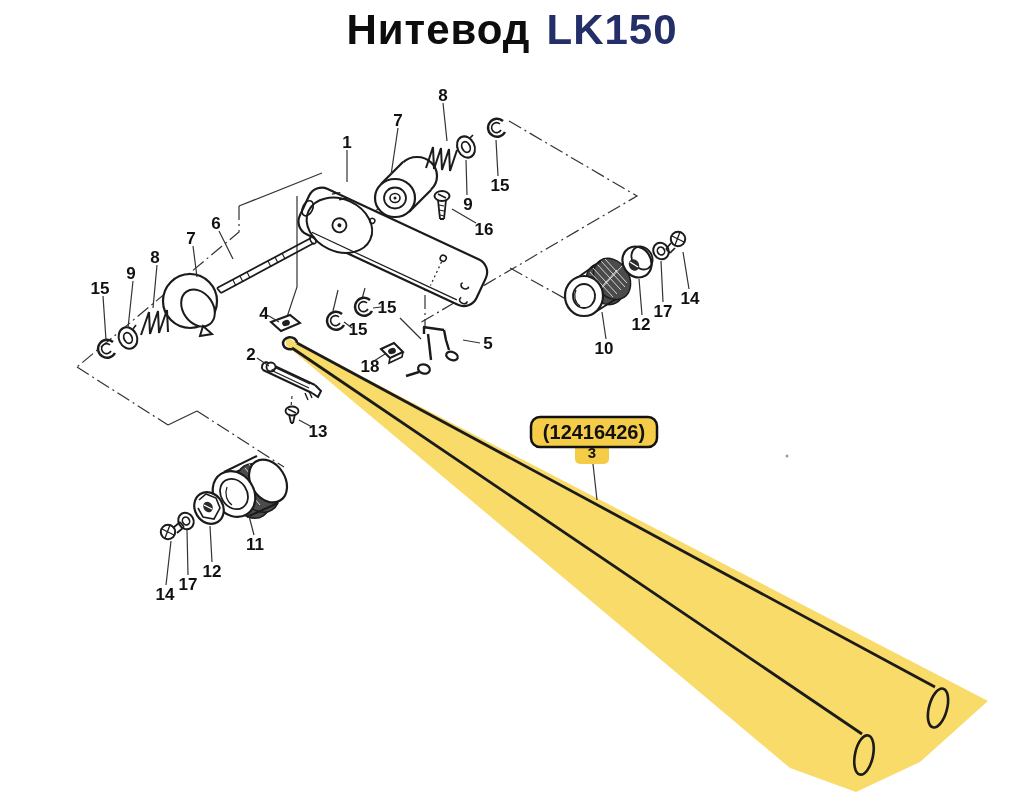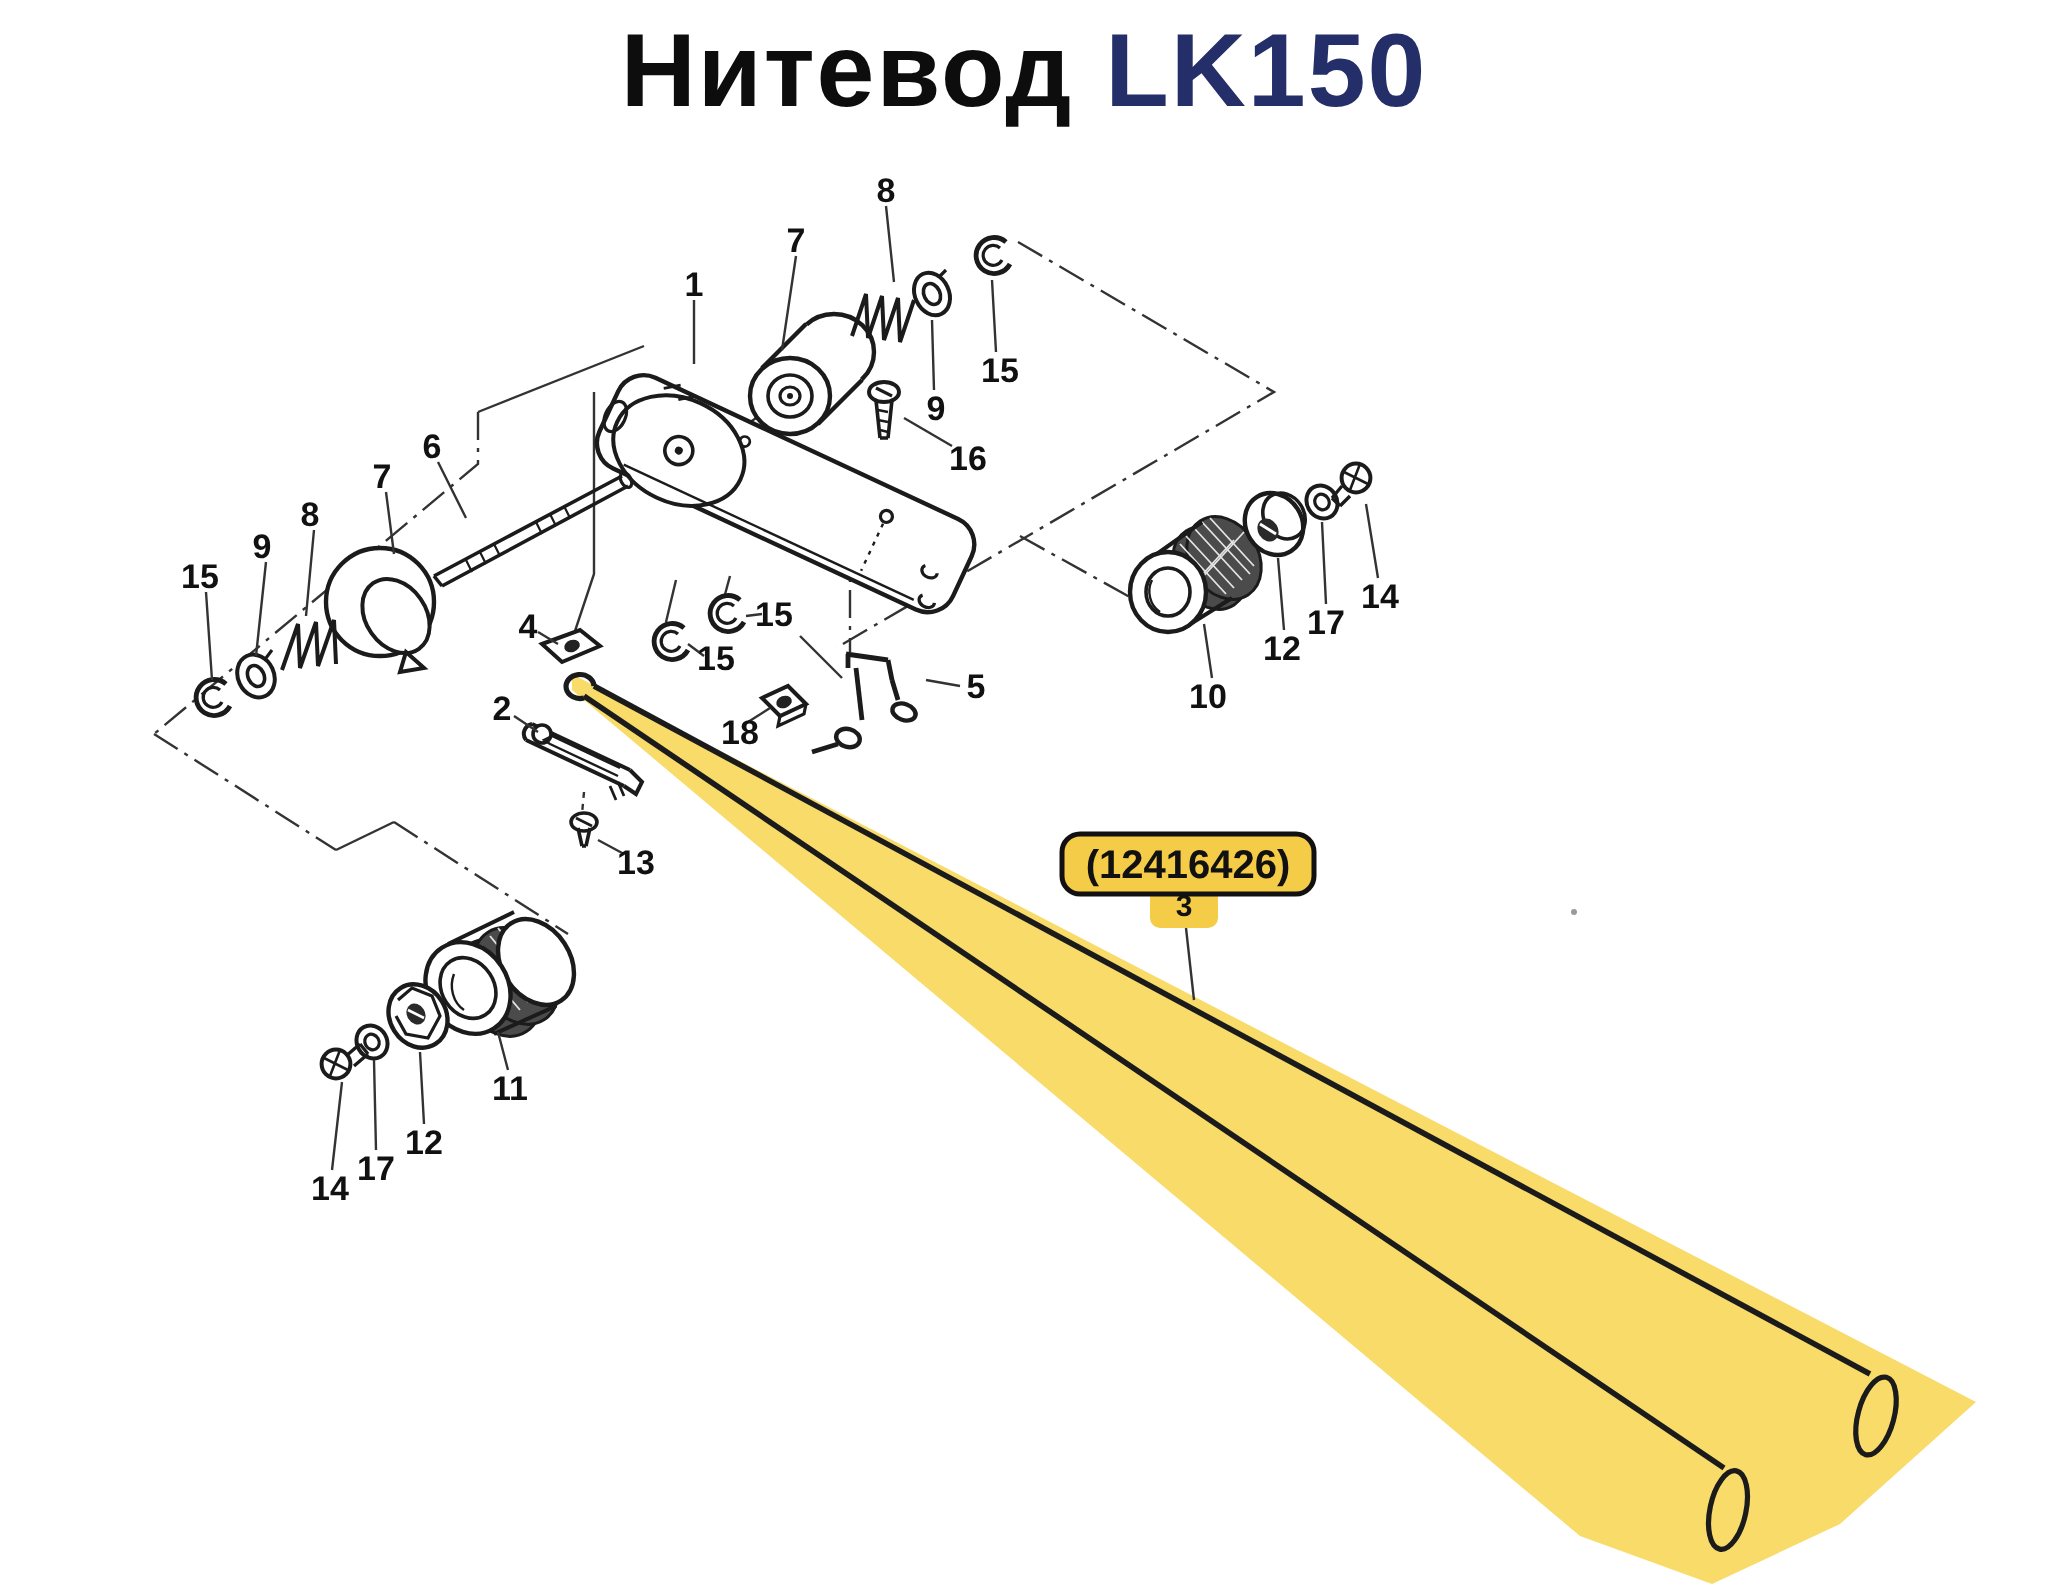--- a/index.html
+++ b/index.html
@@ -1,19 +1,19 @@
 <!DOCTYPE html>
 <html><head>
 <meta charset="utf-8">
 <style>
   html,body{margin:0;padding:0;background:#ffffff;}
   body{width:1024px;height:797px;position:relative;overflow:hidden;
        font-family:"Liberation Sans", sans-serif;}
   .title-bar{position:absolute;top:6px;left:0;width:1024px;text-align:center;
-             font-weight:bold;font-size:52px;letter-spacing:1px;color:#0d0d0d;}
+             font-weight:bold;font-size:42px;letter-spacing:1px;color:#0d0d0d;}
   .title-bar .model{margin-left:16px;}
   .diagram-wrap{position:absolute;top:0;left:0;width:1024px;height:797px;}
   svg{display:block;}
   .plbl{font:bold 17px "Liberation Sans", sans-serif;fill:#111;text-anchor:middle;}
   .badge-txt{font:bold 20px "Liberation Sans", sans-serif;fill:#111;text-anchor:middle;}
   .tab-txt{font:bold 15px "Liberation Sans", sans-serif;fill:#111;text-anchor:middle;}
   .ln{stroke:#1b1b1b;fill:none;}
   .cline{stroke:#333;stroke-width:1.2;fill:none;}
   .dd{stroke-dasharray:14 4 2 4;}
   .wht{fill:#ffffff;}

